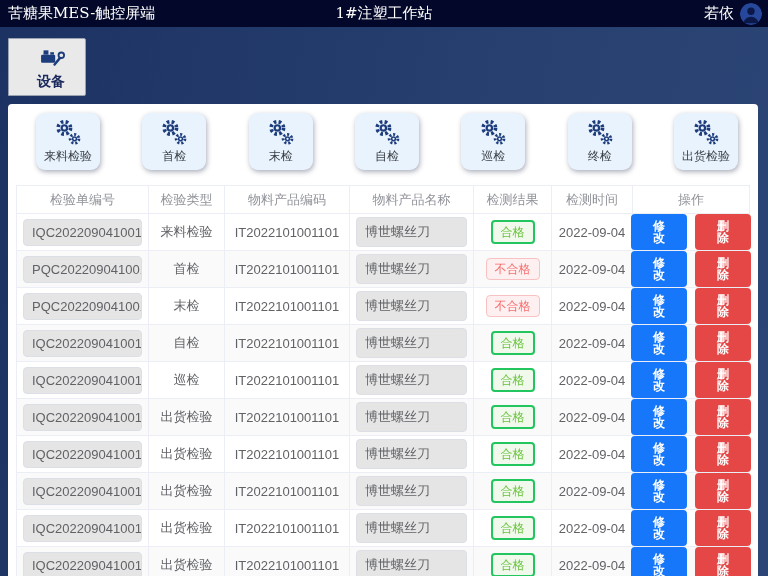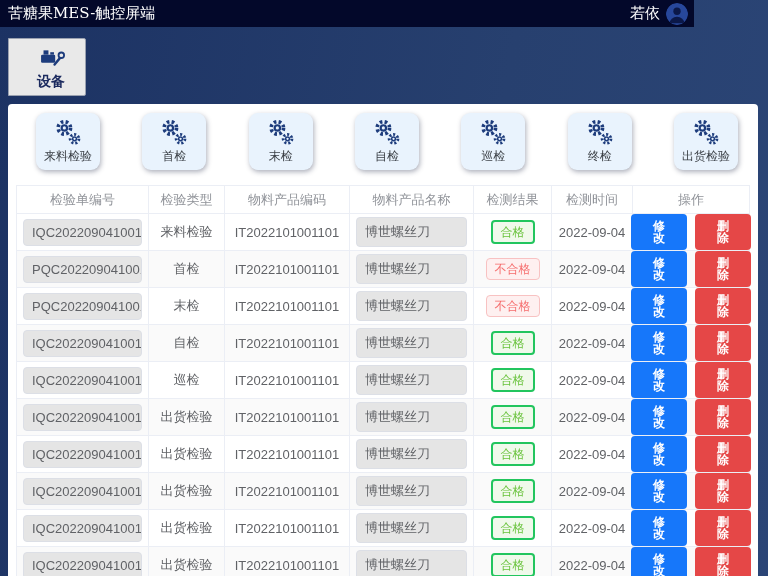--- a/index.html
+++ b/index.html
@@ -5,21 +5,21 @@
   * { margin:0; padding:0; box-sizing:border-box; }
   html,body { width:768px; height:576px; overflow:hidden; }
   body {
     font-family:"Liberation Sans", sans-serif;
     background:linear-gradient(100deg,#1c3263 0%,#27406f 60%,#2b4576 100%);
     position:relative;
   }
 
   
   .topbar {
-    position:absolute; top:0; left:0; width:694px; height:27px;
+    position:absolute; top:0; left:0; width:768px; height:27px;
     background:#03082a; color:#fff;
     display:flex; align-items:center;
     font-family:"DejaVu Serif", serif; font-size:15px;text-align:center;
   }
   .topbar-title { margin-left:8px; }
   .topbar-station { position:absolute; left:50%; transform:translateX(-50%); }
   .topbar-user { position:absolute; right:6px; display:flex; align-items:center; gap:6px; }
   .avatar { width:22px; height:22px; border-radius:50%; display:block; }
 
   
@@ -75,20 +75,21 @@
     padding:6px 22px; cursor:pointer; font-family:inherit; line-height:1;
   }
   .btn-edit { background:#1677fa; }
   .btn-del  { background:#e54747; }
 </style>
 </head>
 <body>
 
 <header class="topbar">
   <span class="topbar-title">苦糖果MES-触控屏端</span>
+  <span class="topbar-station">1#注塑工作站</span>
   <span class="topbar-user">
     <span>若依</span>
     <svg class="avatar" viewBox="0 0 24 24">
       <circle cx="12" cy="12" r="12" fill="#27479b"></circle>
       <circle cx="12" cy="9" r="4" fill="#0b1848"></circle>
       <path d="M4 22 a8 7 0 0 1 16 0 z" fill="#0b1848"></path>
     </svg>
   </span>
 </header>
 

